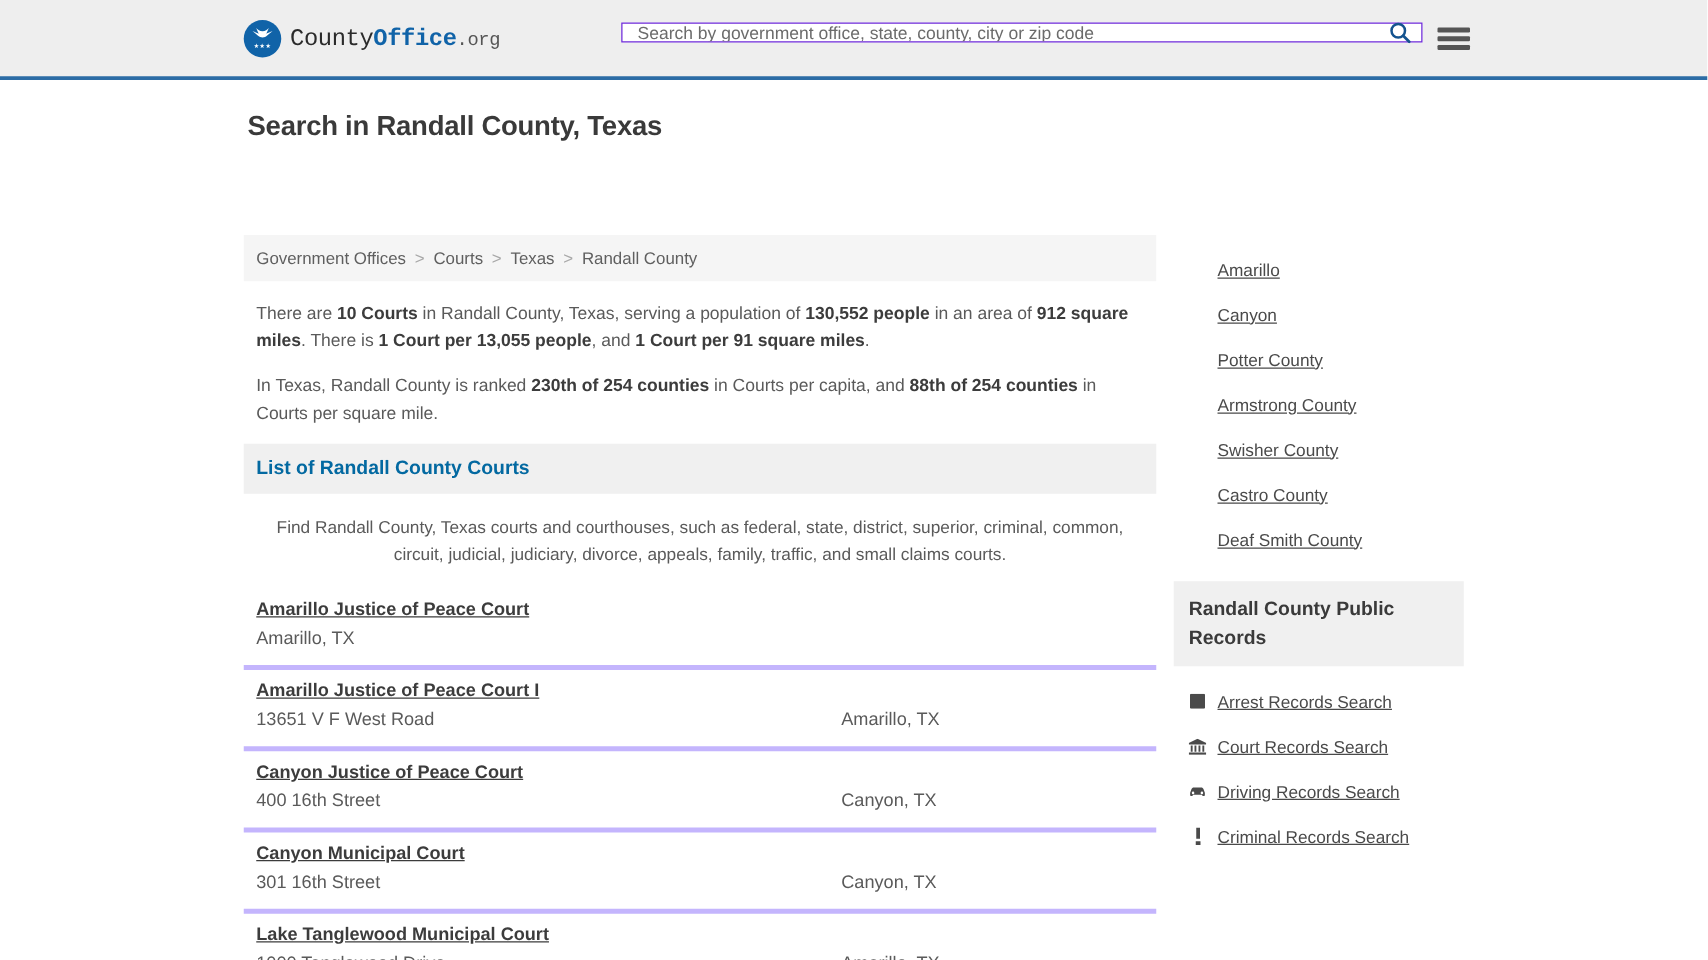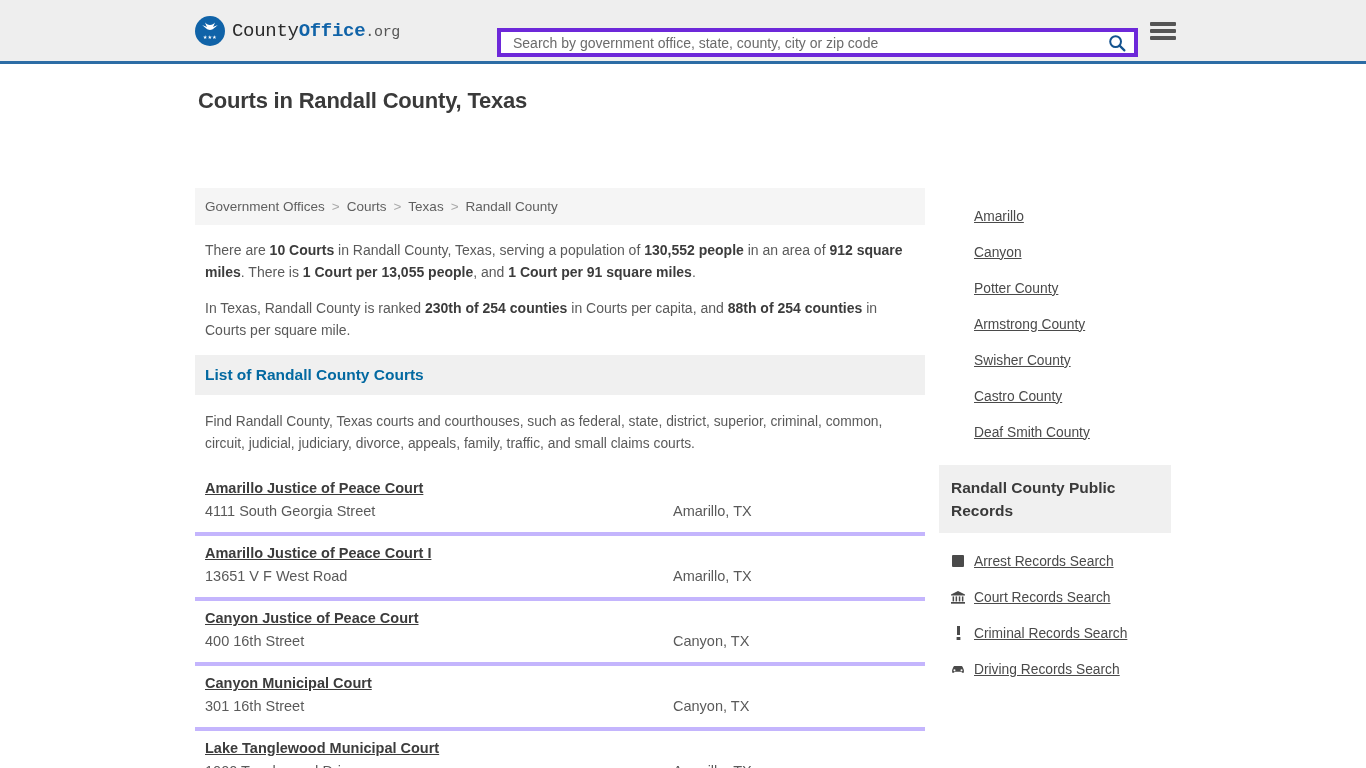--- a/index.html
+++ b/index.html
@@ -60,25 +60,25 @@
     letter-spacing: -0.3px;
     white-space: nowrap;
   }
   .logo-text .t-county { color: #2b2b2b; font-weight: 400; }
   .logo-text .t-office { color: #1063a8; font-weight: 700; }
   .logo-text .t-org    { color: #555555; font-weight: 400; font-size: 15px; }
 
   .search-box {
     position: absolute;
     left: 497px;
-    top: 28px;
+    top: 18px;
     width: 641px;
-    height: 29px;
+    height: 16px;
     background: #ffffff;
-    border: 4px solid #6d28d9;
+    border: 1px solid #6d28d9;
     display: flex;
     align-items: center;
     padding: 0 4px 0 10px;
   }
   .search-input {
     flex: 1 1 auto;
     border: none;
     outline: none;
     background: transparent;
     font-family: "Liberation Sans", sans-serif;
@@ -180,20 +180,21 @@
     font-size: 15.5px;
     font-weight: 700;
     color: #0369a1;
   }
 
   .section-note {
     padding: 16px 10px 10px 10px;
     font-size: 13.8px;
     line-height: 22px;
     color: #5a5a5a;
+    text-align: center;
   }
 
   
   .court-list { margin-top: 6px; }
   .court-row {
     border-bottom: 4px solid #c4b5fd;
     padding: 8px 10px 11px 10px;
     position: relative;
     min-height: 65px;
   }
@@ -285,21 +286,21 @@
 
   <div class="hamburger">
     <span></span>
     <span></span>
     <span></span>
   </div>
 </div>
 
 <div class="page">
 
-  <h1 class="page-title">Courts in Randall County, Texas</h1>
+  <h1 class="page-title">Search in Randall County, Texas</h1>
 
   <div class="content-col">
 
     <nav class="breadcrumb" id="breadcrumb">
         <a>Government Offices</a>
         <span class="sep">&gt;</span>
         <a>Courts</a>
         <span class="sep">&gt;</span>
         <a>Texas</a>
         <span class="sep">&gt;</span>
@@ -310,21 +311,20 @@
       <p id="intro-p1"><span>There are </span><b>10 Courts</b><span> in Randall County, Texas, serving a population of </span><b>130,552 people</b><span> in an area of </span><b>912 square miles</b><span>. There is </span><b>1 Court per 13,055 people</b><span>, and </span><b>1 Court per 91 square miles</b><span>.</span></p>
       <p id="intro-p2"><span>In Texas, Randall County is ranked </span><b>230th of 254 counties</b><span> in Courts per capita, and </span><b>88th of 254 counties</b><span> in Courts per square mile.</span></p>
     </div>
 
     <div class="section-bar">List of Randall County Courts</div>
 
     <div class="section-note">Find Randall County, Texas courts and courthouses, such as federal, state, district, superior, criminal, common, circuit, judicial, judiciary, divorce, appeals, family, traffic, and small claims courts.</div>
 
     <div class="court-list" id="court-list">
         <div class="court-row"><a class="court-name">Amarillo Justice of Peace Court</a><div class="court-line">
-            <span class="court-addr">4111 South Georgia Street</span>
             <span class="court-city">Amarillo, TX</span>
           </div></div>
         <div class="court-row"><a class="court-name">Amarillo Justice of Peace Court I</a><div class="court-line">
             <span class="court-addr">13651 V F West Road</span>
             <span class="court-city">Amarillo, TX</span>
           </div></div>
         <div class="court-row"><a class="court-name">Canyon Justice of Peace Court</a><div class="court-line">
             <span class="court-addr">400 16th Street</span>
             <span class="court-city">Canyon, TX</span>
           </div></div>
@@ -393,33 +393,33 @@
                 <rect x="4.6" y="5.4" width="1.5" height="5" fill="#4a4a4a"></rect>
                 <rect x="7.8" y="5.4" width="1.5" height="5" fill="#4a4a4a"></rect>
                 <rect x="10.9" y="5.4" width="1.5" height="5" fill="#4a4a4a"></rect>
                 <rect x="0" y="11" width="14" height="1.7" fill="#4a4a4a"></rect>
               </svg>
             </span>
             <a>Court Records Search</a>
           </div>
           <div class="side-link-row">
             <span class="ico">
-              <svg width="5" height="14" viewBox="0 0 5 14">
-                <rect x="1" y="0" width="3" height="9" fill="#4a4a4a"></rect>
-                <rect x="0.6" y="11" width="3.8" height="3" fill="#4a4a4a"></rect>
-              </svg>
-            </span>
-            <a>Criminal Records Search</a>
-          </div>
-          <div class="side-link-row">
-            <span class="ico">
               <svg width="15" height="10" viewBox="0 0 15 10">
                 <path d="M1.2 6.2 2.4 3c.3-.8 1-1.3 1.9-1.3h6.4c.9 0 1.6.5 1.9 1.3l1.2 3.2v2.2c0 .3-.3.6-.6.6h-1c-.4 0-.7-.3-.7-.6V8H3.5v.4c0 .3-.3.6-.7.6h-1c-.3 0-.6-.3-.6-.6z" fill="#4a4a4a"></path>
                 <circle cx="3.7" cy="6.4" r="1.1" fill="#ffffff"></circle>
                 <circle cx="11.3" cy="6.4" r="1.1" fill="#ffffff"></circle>
               </svg>
             </span>
             <a>Driving Records Search</a>
           </div>
+          <div class="side-link-row">
+            <span class="ico">
+              <svg width="5" height="14" viewBox="0 0 5 14">
+                <rect x="1" y="0" width="3" height="9" fill="#4a4a4a"></rect>
+                <rect x="0.6" y="11" width="3.8" height="3" fill="#4a4a4a"></rect>
+              </svg>
+            </span>
+            <a>Criminal Records Search</a>
+          </div>
         </div>
     </div>
   </div>
 </div>
 
 </body></html>

